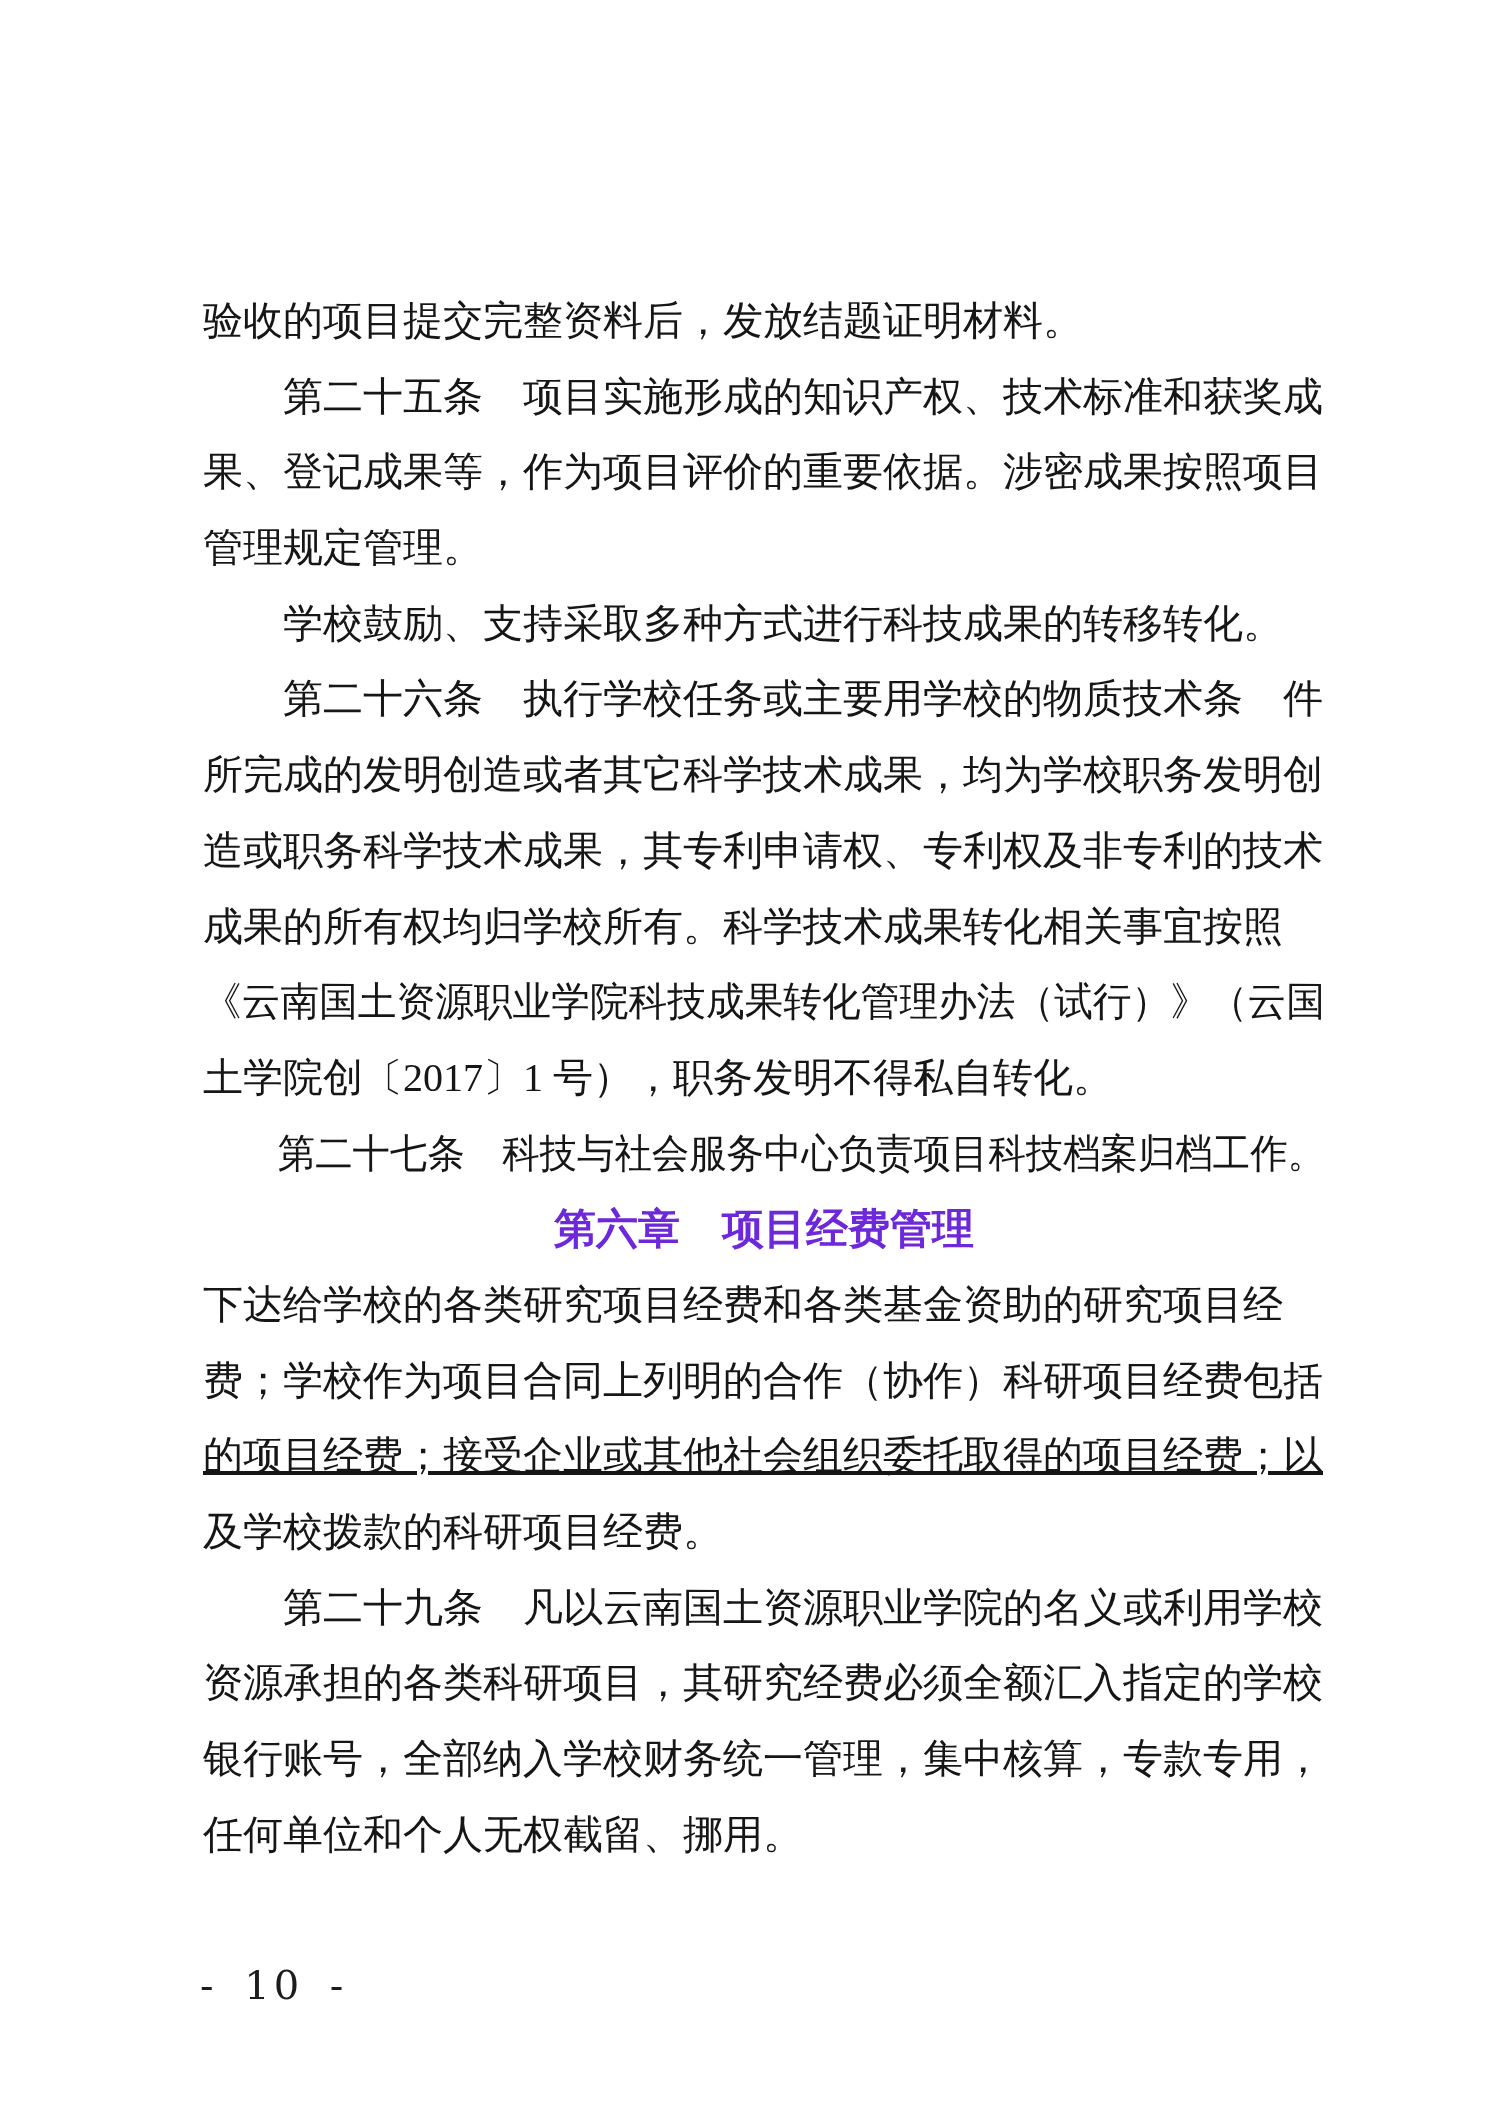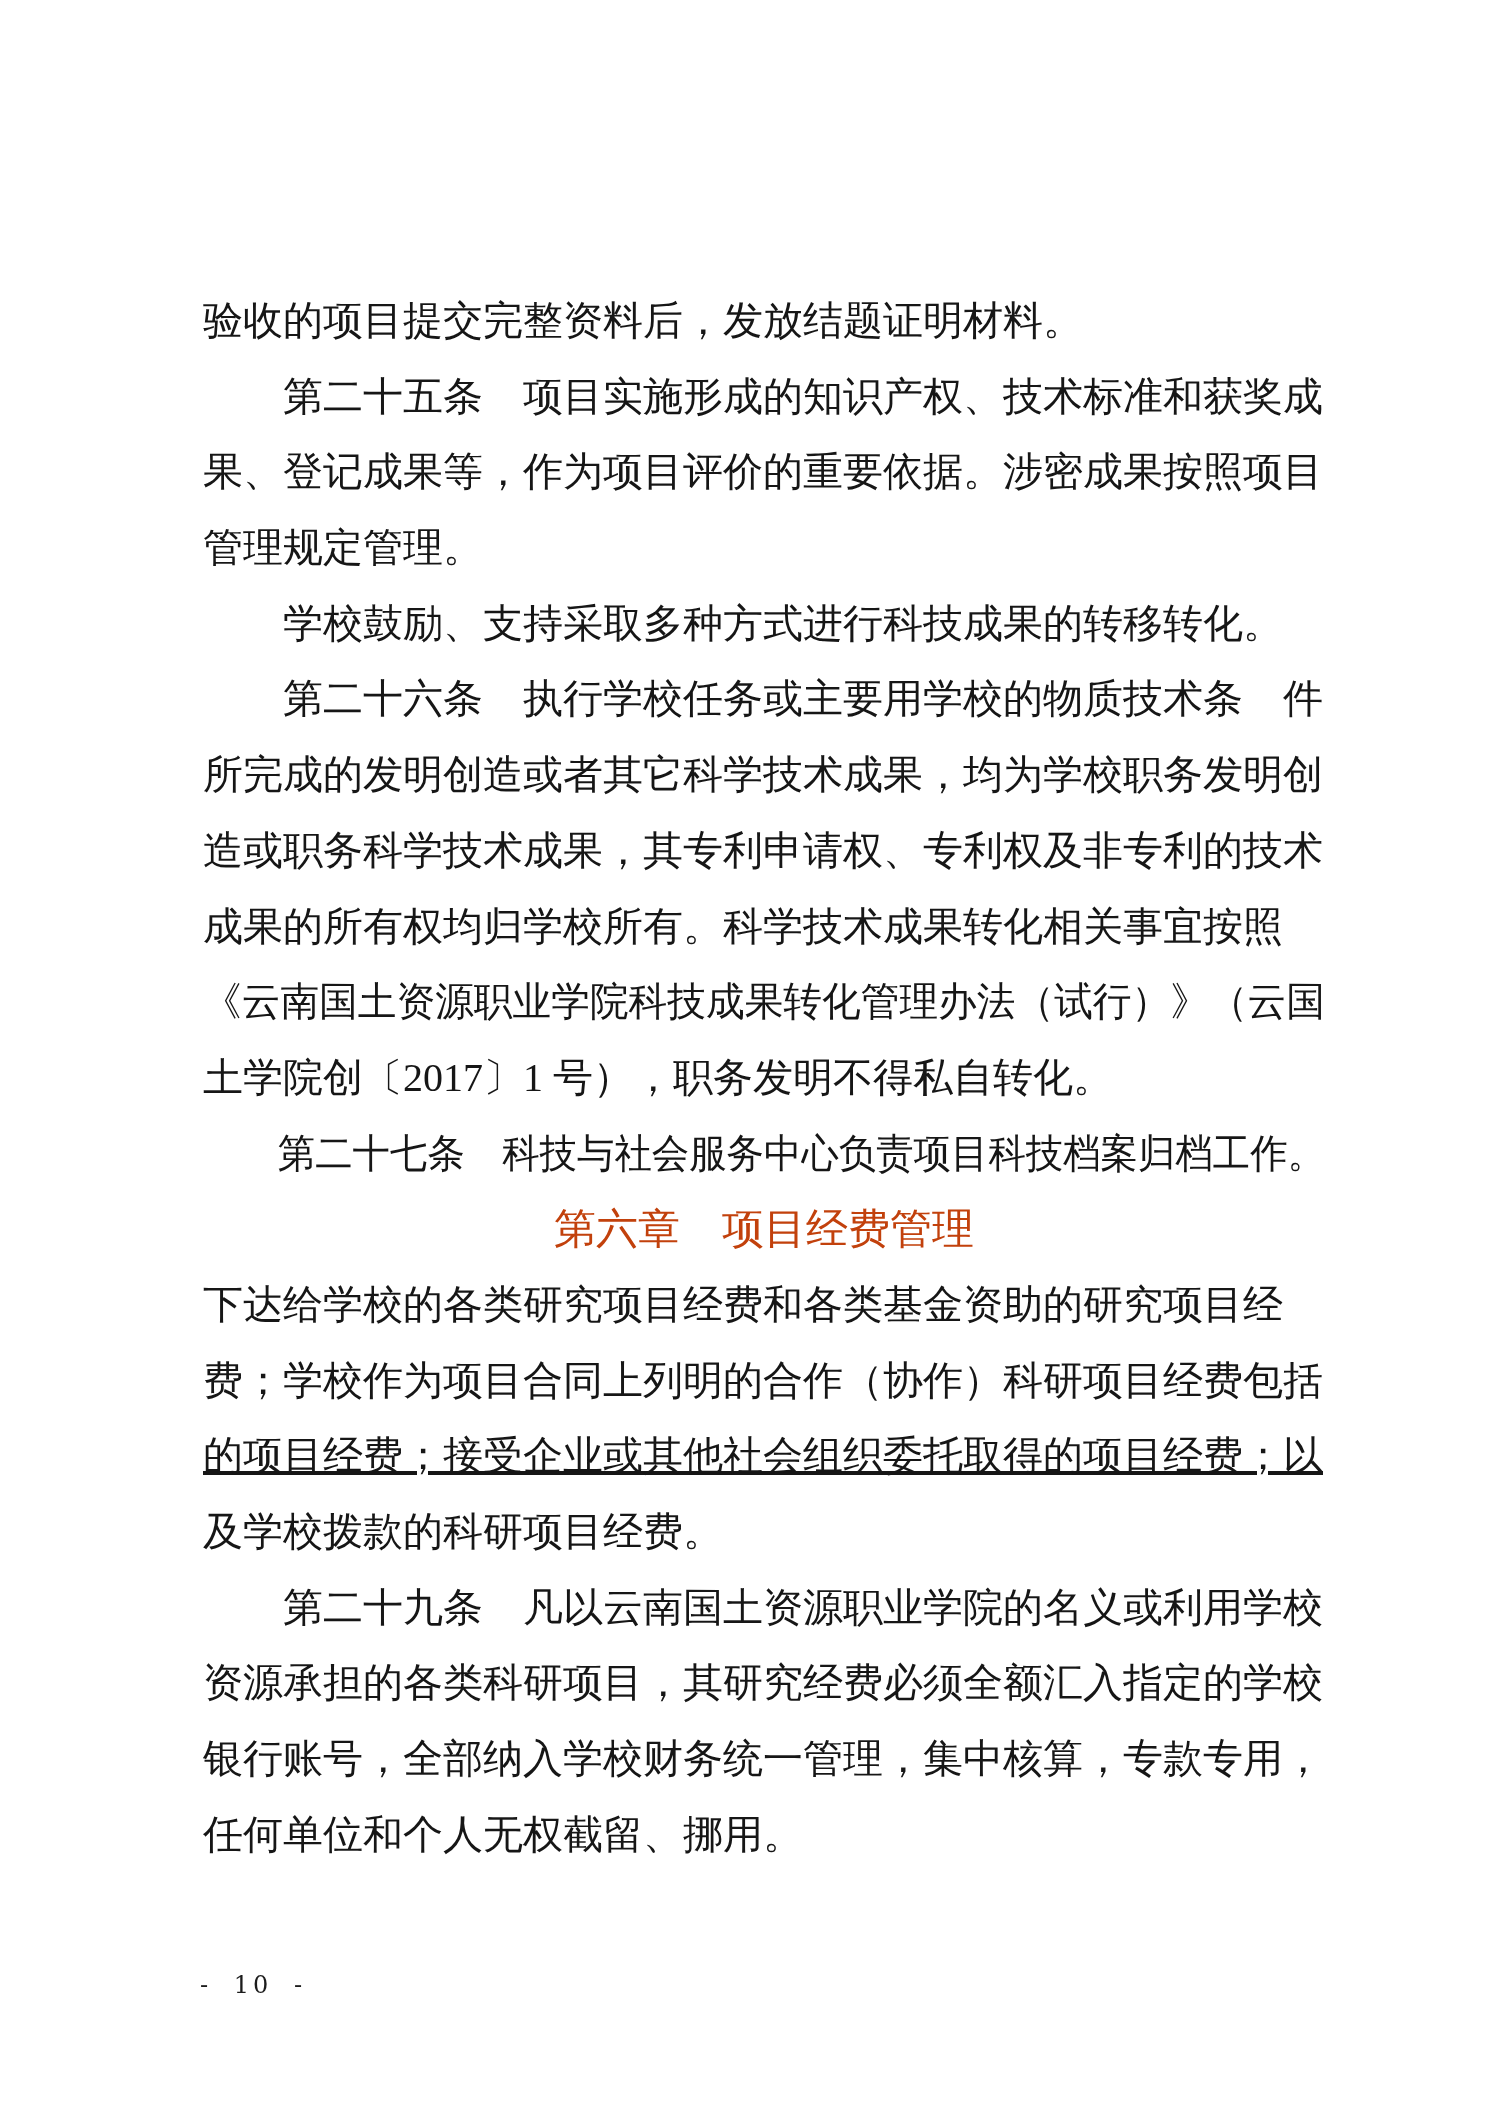--- a/index.html
+++ b/index.html
@@ -30,33 +30,33 @@
     font-size: 40px;
     white-space: pre;
     font-family: "Liberation Serif", "DejaVu Serif", serif;
     color: #161616;
   }
   .line.indent {
     text-indent: 80px;
   }
   .line.heading {
     font-family: "DejaVu Sans", "Liberation Sans", sans-serif;
-    font-weight: 400;
+    font-weight: 700;
     font-size: 42px;
     text-align: center;
     text-indent: 0;
-    color: #c2410c;
+    color: #6d28d9;
   }
   .page-footer {
     position: absolute;
     left: 200px;
     top: 1928px;
     height: 42px;
     line-height: 42px;
-    font-size: 24px;
+    font-size: 40px;
     letter-spacing: 4px;
     word-spacing: 10px;
     color: #1c1c1c;
     font-family: "DejaVu Serif", "Liberation Serif", serif;
   }
 </style>
 </head>
 <body>
 
 <div class="page">

